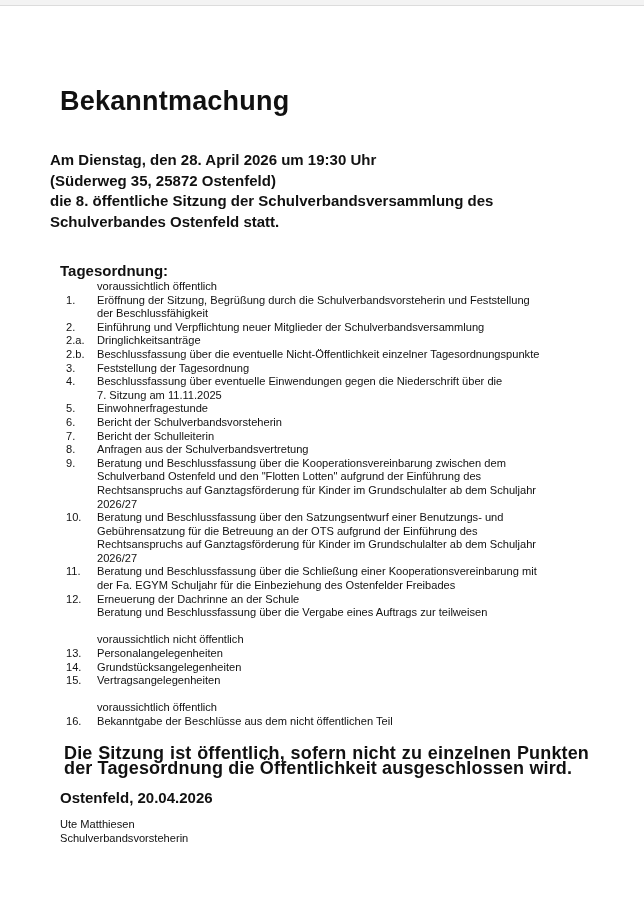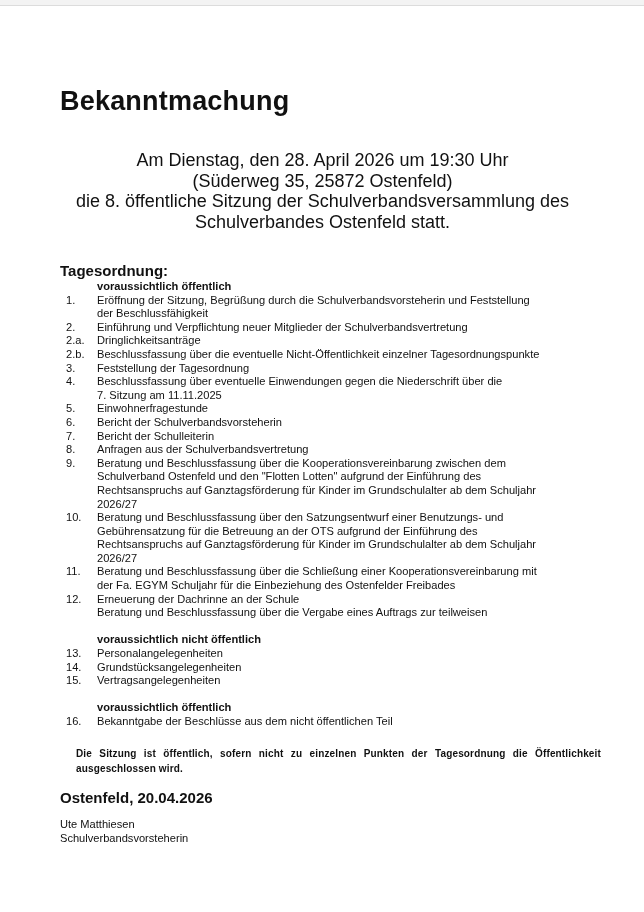--- a/index.html
+++ b/index.html
@@ -19,41 +19,41 @@
     .page {
       position: absolute; left: 60px; top: 0; width: 525px;
     }
     .title {
       position: absolute; top: 84px; left: 0; width: 525px;
       font-weight: bold; font-size: 27px; line-height: 34px;
       letter-spacing: 0.2px;
     }
     .intro {
       position: absolute; top: 150px; left: -10px; width: 545px;
-      text-align: center; font-weight: normal; font-size: 18px; line-height: 20.6px;
+      font-weight: bold; font-size: 15px; line-height: 20.6px;
     }
     .intro div { white-space: nowrap; }
     .agenda-heading {
       position: absolute; top: 262px; left: 0;
       font-weight: bold; font-size: 15px; line-height: 18px;
     }
     .agenda {
       position: absolute; top: 280px; left: 0; width: 525px;
       font-size: 11.1px; line-height: 13.6px;
     }
     .section-label {
-      font-weight: bold; padding-left: 37px;
+      font-weight: normal; padding-left: 37px;
     }
     .section-gap { height: 13.6px; }
     .item { display: flex; }
     .item .num { width: 37px; flex: 0 0 37px; padding-left: 6px; box-sizing: border-box; }
     .item .text { flex: 1; }
     .closing {
-      position: absolute; top: 746px; left: 16px; width: 525px;
-      font-weight: bold; font-size: 10px; line-height: 15.2px;
+      position: absolute; top: 746px; left: 4px; width: 525px;
+      font-weight: bold; font-size: 18px; line-height: 15.2px;
       text-align: justify; letter-spacing: 0.15px;
     }
     .place-date {
       position: absolute; top: 791px; left: 0;
       font-size: 15px; line-height: 13.6px; font-weight: bold;
     }
     .signature {
       position: absolute; top: 818px; left: 0;
       font-size: 11.1px; line-height: 13.6px;
     }
@@ -80,21 +80,21 @@
       <div class="item">
         <div class="num">1.</div>
         <div class="text">
           <div>Eröffnung der Sitzung, Begrüßung durch die Schulverbandsvorsteherin und Feststellung</div>
           <div>der Beschlussfähigkeit</div>
         </div>
       </div>
       <div class="item">
         <div class="num">2.</div>
         <div class="text">
-          <div>Einführung und Verpflichtung neuer Mitglieder der Schulverbandsvertretung</div>
+          <div>Einführung und Verpflichtung neuer Mitglieder der Schulverbandsversammlung</div>
         </div>
       </div>
       <div class="item">
         <div class="num">2.a.</div>
         <div class="text">
           <div>Dringlichkeitsanträge</div>
         </div>
       </div>
       <div class="item">
         <div class="num">2.b.</div>

